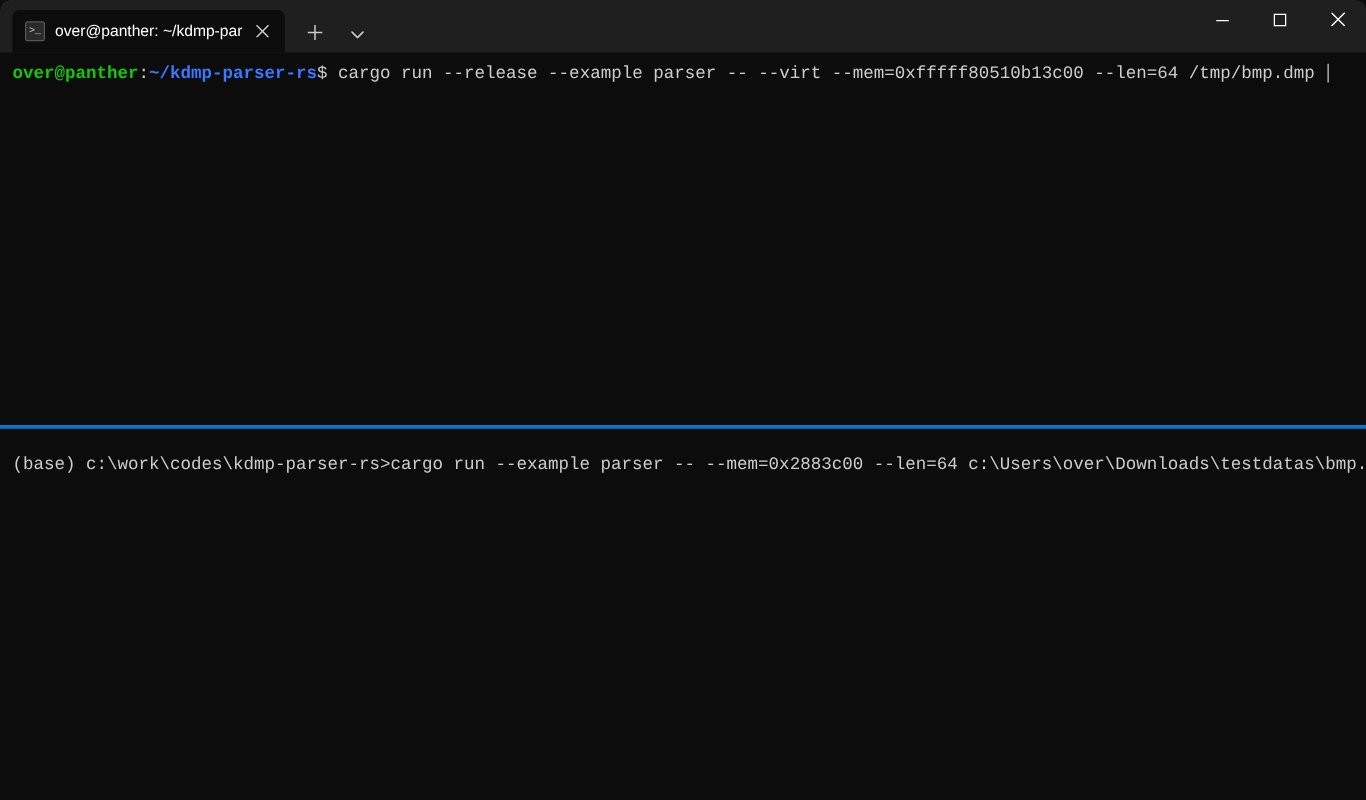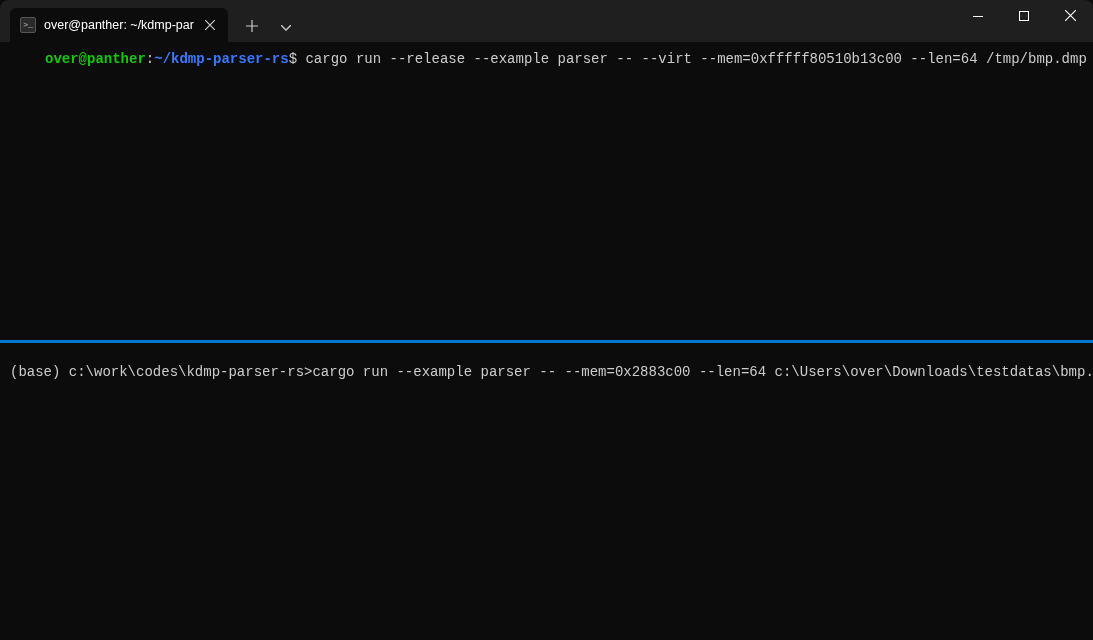--- a/index.html
+++ b/index.html
@@ -142,21 +142,20 @@
     .pane {
       padding: 8px 10px;
       color: #cccccc;
       font-size: 14px;
       line-height: 1.4;
       white-space: pre;
       overflow: hidden;
     }
     .pane-top {
       height: 298px;
-      margin-left: 35px;
     }
     .pane-divider {
       height: 3px;
       background: #0078d4;
       flex-shrink: 0;
     }
     .pane-bottom {
       flex: 1;
       padding-top: 20px;
     }

